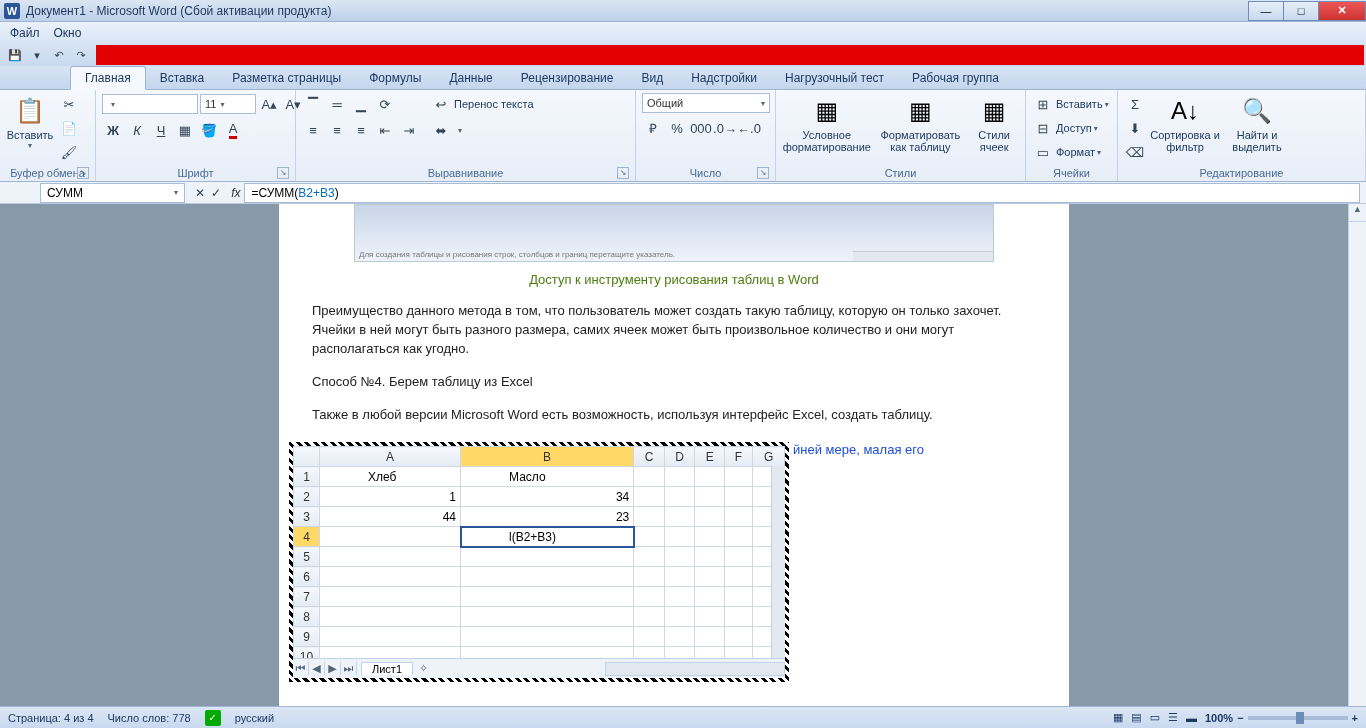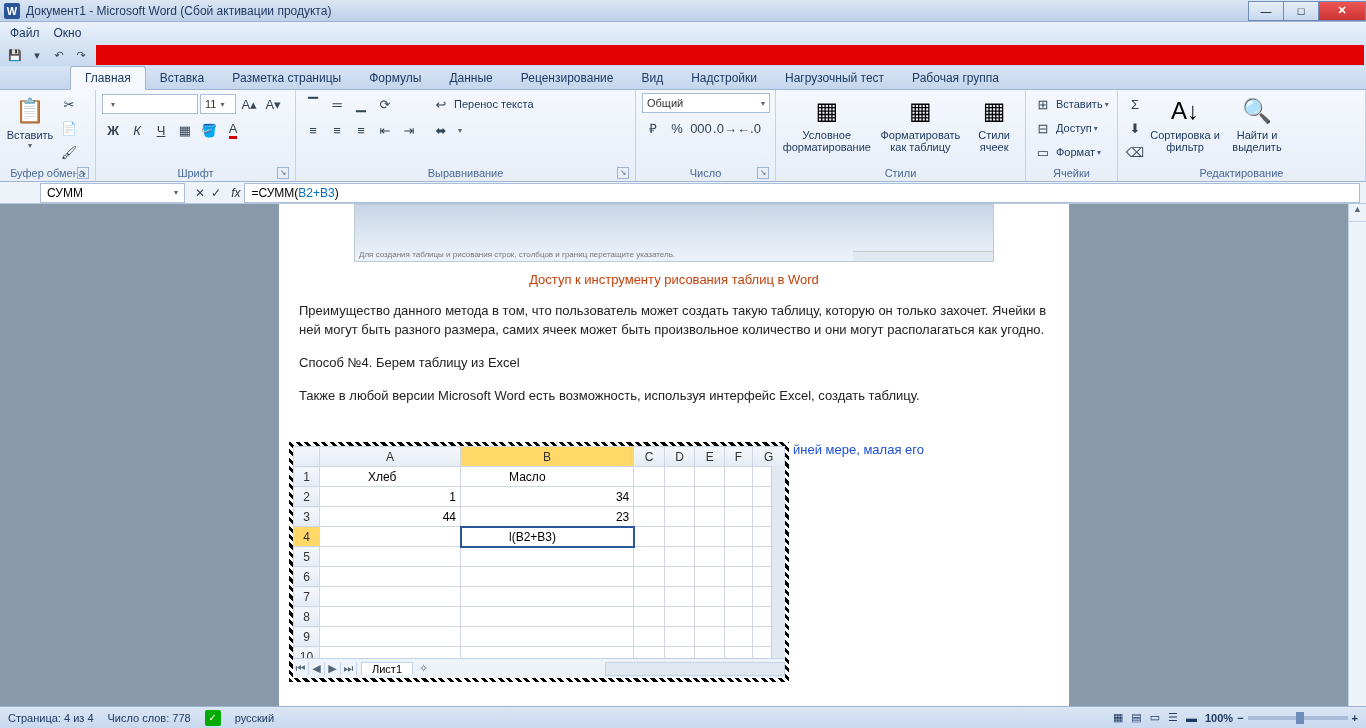--- a/index.html
+++ b/index.html
@@ -52,22 +52,22 @@
 .fbar .input { flex: 1; border: 1px solid #a9bdd8; background: #fff; height: 20px; margin-right: 6px; padding: 0 6px; font-size: 12px; display: flex; align-items: center; }
 .fbar .input .fn { color: #000; }
 .fbar .input .ref { color: #0070c0; }
 
 
 .doc { position: absolute; top: 204px; left: 0; right: 18px; bottom: 22px; background: #8899aa; overflow: hidden; }
 .page { background: #fff; width: 790px; margin: 0 auto; height: 100%; padding: 0 20px; position: relative; }
 .toolimg { width: 640px; height: 58px; background: linear-gradient(#c9d6e8,#eef3fa); border: 1px solid #bcc; margin: 0 auto 6px; position: relative; }
 .toolimg .cap { position: absolute; bottom: 2px; left: 4px; font-size: 8px; color: #777; }
 .toolimg .sb { position: absolute; bottom: 0; right: 0; width: 140px; height: 10px; background: #e2e8f0; border-top: 1px solid #ccc; }
-.h { text-align: center; font-size: 13px; color: #c2410c; margin: 10px 0 14px; }
-.p { font-size: 13px; color: #222; line-height: 19px; margin: 0 0 14px; }
+.h { text-align: center; font-size: 13px; color: #4d7c0f; margin: 10px 0 14px; }
+.p { font-size: 13px; color: #222; line-height: 19px; margin: 0 13px 14px; }
 
 
 .xlwrap { position: absolute; left: 10px; top: 238px; width: 500px; height: 240px; border: 4px solid #000; border-image: repeating-linear-gradient(45deg,#000 0 3px,#fff 3px 6px) 4; background: #fff; }
 .xl { width: 100%; height: 100%; display: flex; flex-direction: column; font-size: 12px; }
 .xl .grid { flex: 1; overflow: hidden; position: relative; }
 .xl table { border-collapse: collapse; width: 100%; }
 .xl th, .xl td { border: 1px solid #d0d7e2; height: 20px; padding: 0 4px; text-align: right; }
 .xl th { background: linear-gradient(#f5f8fc,#e4ebf4); text-align: center; font-weight: normal; color: #333; }
 .xl th.rh { width: 26px; }
 .xl th.sel { background: #ffd867; }
@@ -156,21 +156,21 @@
     </div>
     <div class="label"><span>Буфер обмена</span><span class="dlg">↘</span></div>
   </div>
 
   <div class="group" style="width:200px">
     <div class="body col" style="gap:4px">
       <div class="row">
         <div class="combo" style="width:96px">
             <span class="dd">▾</span>
           </div>
-        <div class="combo" style="width:36px">
+        <div class="combo" style="width:56px">
             <span>11</span>
             <span class="dd">▾</span>
           </div>
         <div class="smbtn">A▴</div>
         <div class="smbtn">A▾</div>
       </div>
       <div class="row">
         <div class="smbtn">
             <b>Ж</b>
           </div>

